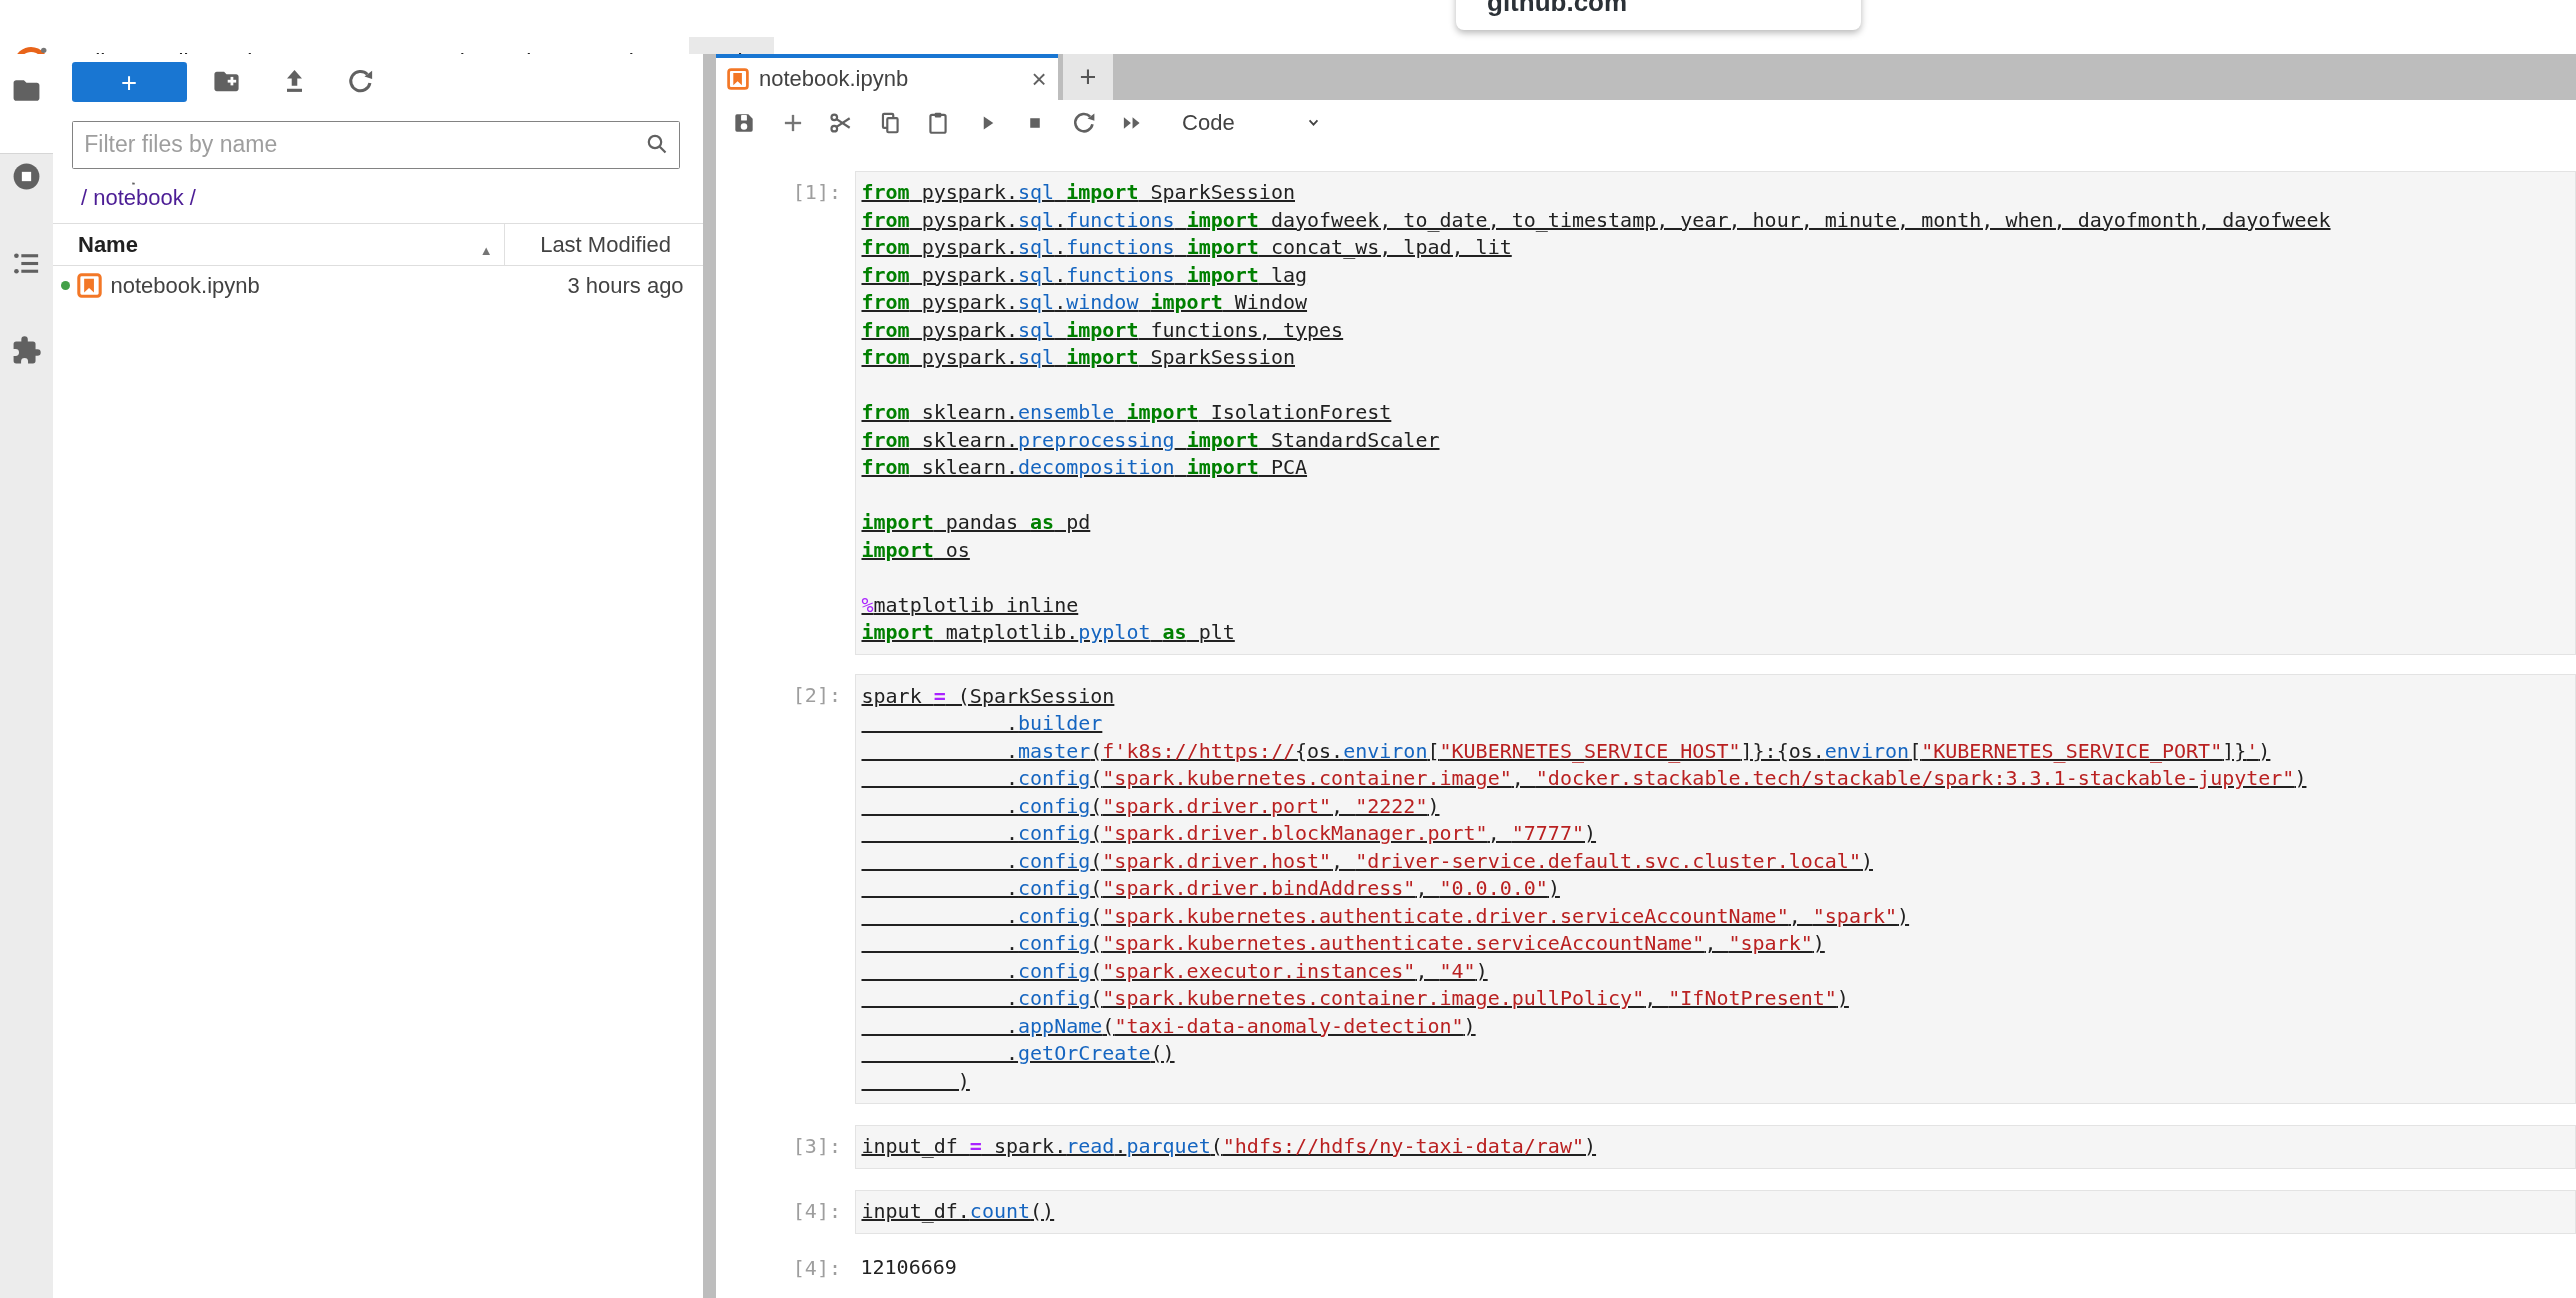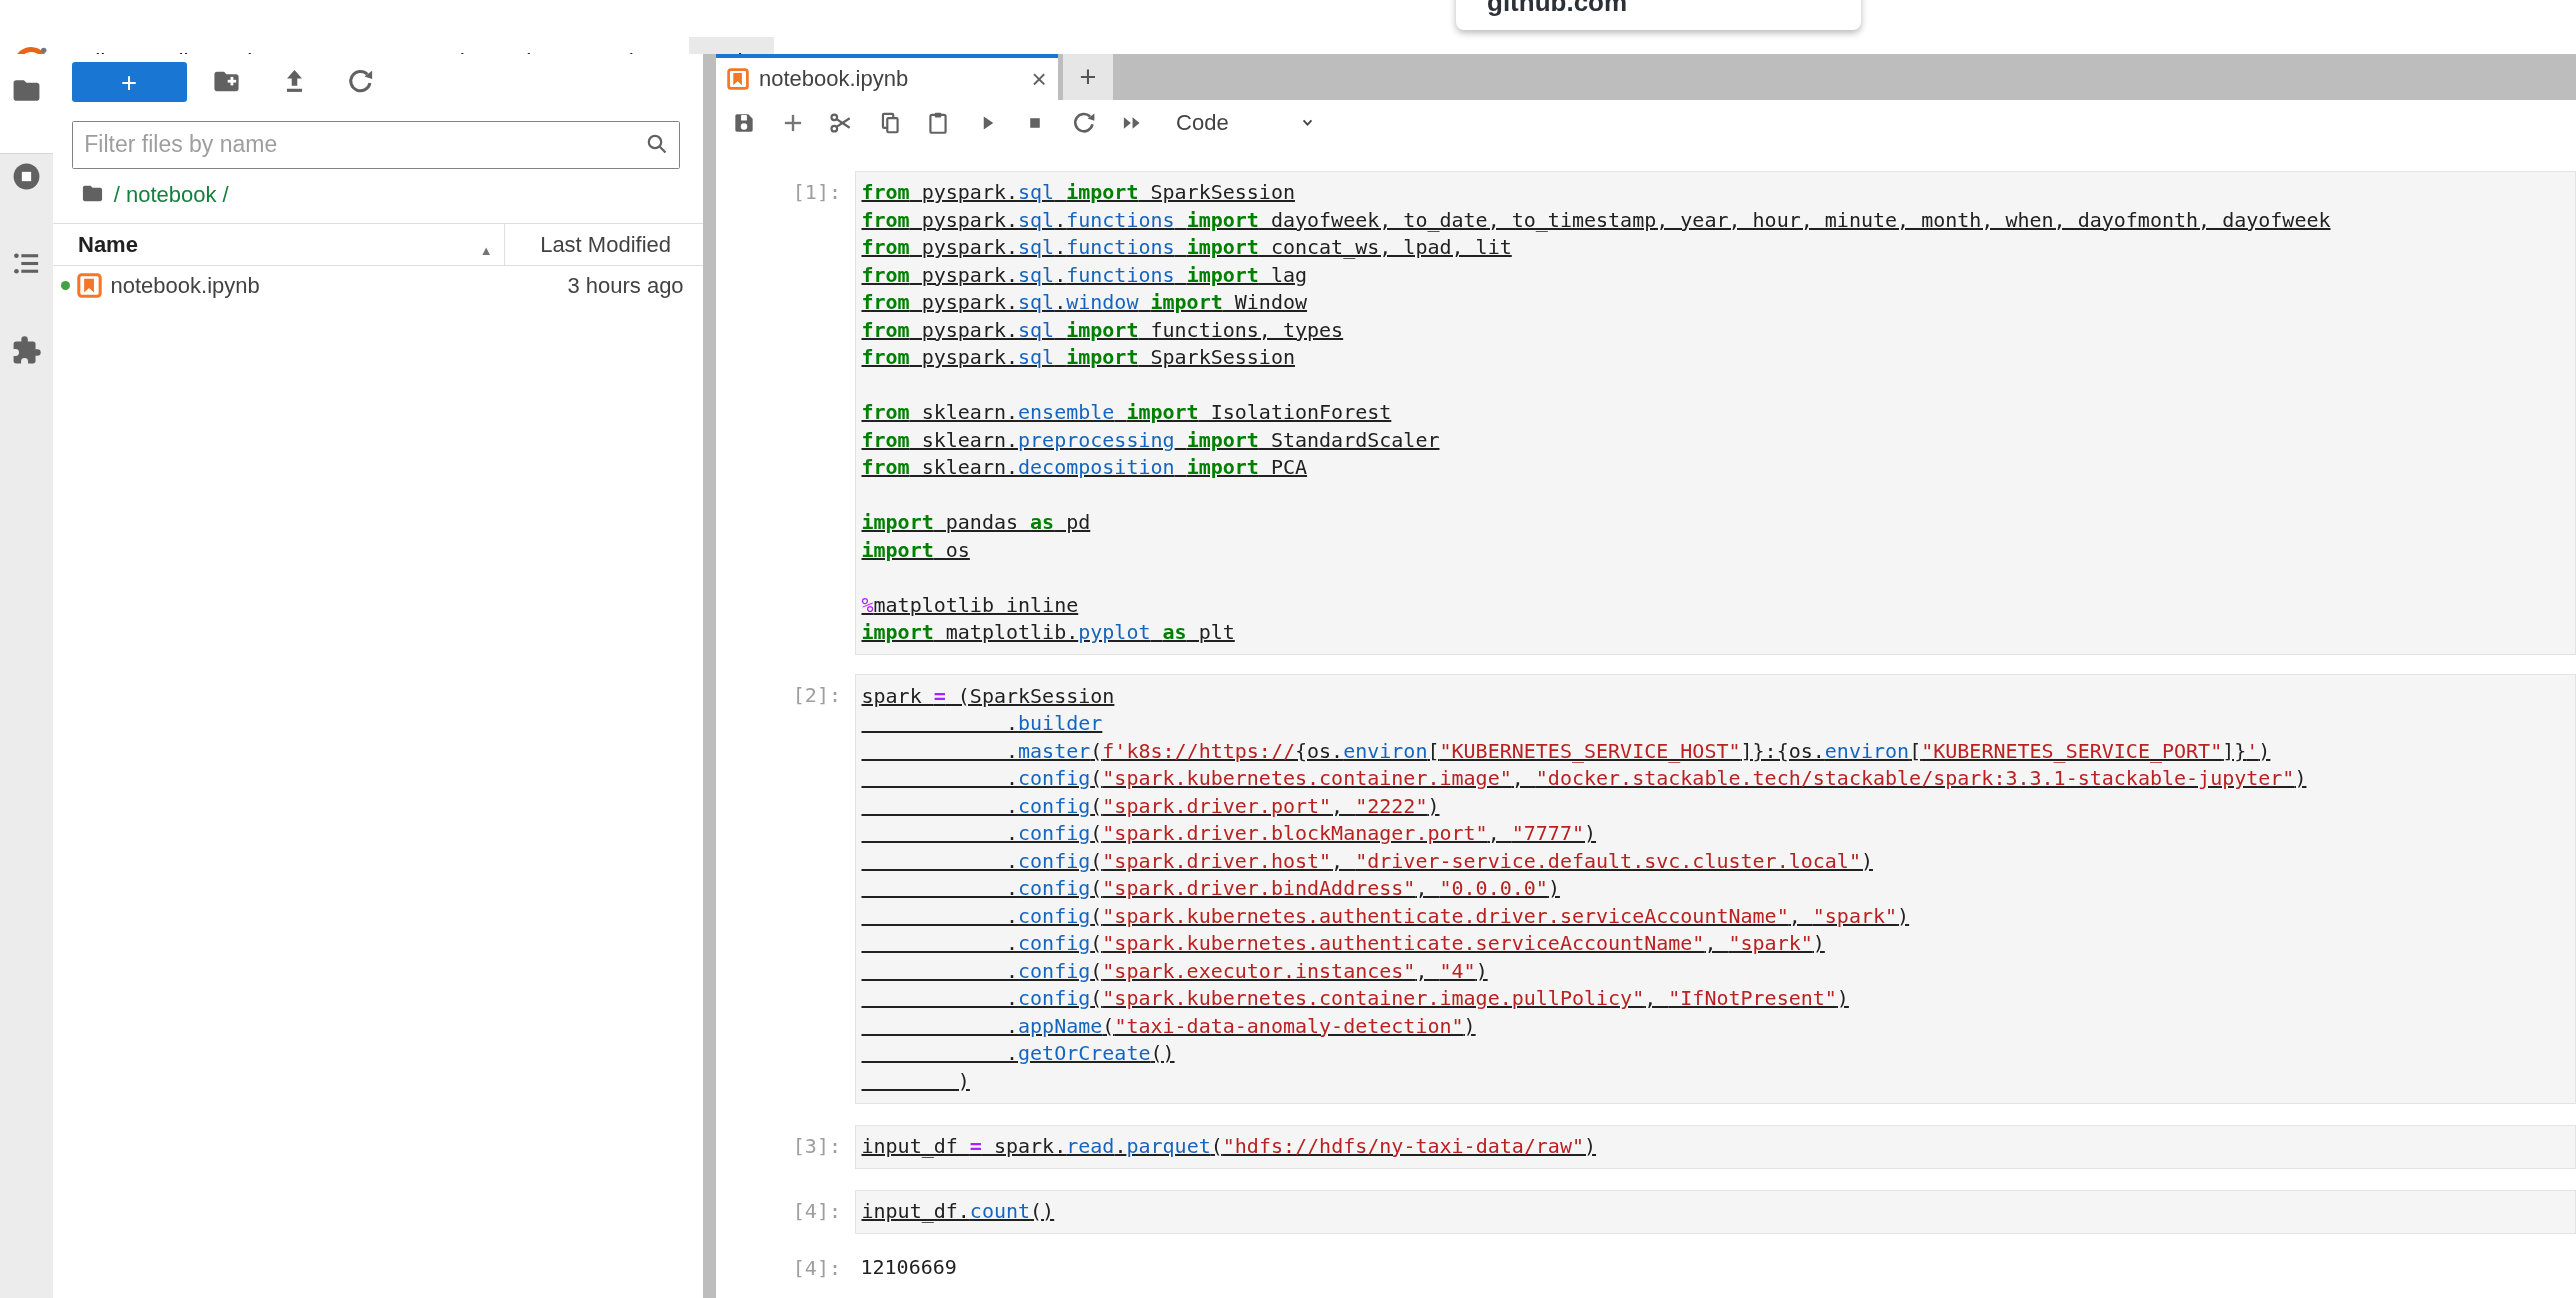--- a/index.html
+++ b/index.html
@@ -31,21 +31,21 @@
   #filebrowser{position:absolute;left:53px;top:0;width:650px;height:100%;background:#fff;}
   #new-launcher{position:absolute;left:18.6px;top:8px;width:115px;height:40px;background:#1976d2;
                 border:none;border-radius:3.2px;color:#fff;font-size:27.5px;line-height:37px;text-align:center;}
   .fb-tool{position:absolute;top:13px;width:29px;height:29px;}
   #filter-box{position:absolute;left:18.6px;top:67px;width:606px;height:46px;border:1.6px solid #828282;
               border-radius:1.6px;background:#fff;}
   #filter-box input{position:absolute;left:9.7px;top:3.2px;width:534px;height:36px;border:none;outline:none;
                     font-size:23px;font-family:"Liberation Sans",sans-serif;color:#424242;}
   #filter-box input::placeholder{color:#9e9e9e;}
   #filter-box .search{position:absolute;right:9.7px;top:9.7px;width:24px;height:24px;}
-  #breadcrumb{position:absolute;left:28px;top:128px;height:29px;display:flex;font-size:22px;color:#15803d;}
+  #breadcrumb{position:absolute;left:28px;top:128px;height:29px;display:flex;align-items:center;font-size:22px;color:#4c1d95;flex-direction:column;}
   #breadcrumb svg{margin-right:9.7px;}
   #fb-header{position:absolute;left:0;top:169px;width:650px;height:41px;border-top:0.8px solid #dedede;
              border-bottom:0.8px solid #dedede;display:flex;align-items:center;font-size:22px;}
   #fb-header .name-col{flex:0 0 426px;display:flex;align-items:flex-end;padding-left:25px;font-weight:bold;color:#212121;}
   #fb-header .sort{margin-left:auto;margin-right:11.3px;font-size:13px;color:#757575;}
   #fb-header .mod-col{flex:1;border-left:0.8px solid #e0e0e0;height:100%;display:flex;align-items:center;
                       justify-content:flex-end;padding-right:32px;color:#424242;}
   #file-rows .file-row{position:absolute;left:0;top:210px;width:650px;height:43px;display:flex;align-items:center;font-size:22px;color:#424242;}
   .file-row .dot{width:9px;height:9px;border-radius:50%;background:#43a047;margin-left:8px;flex:0 0 auto;}
   .file-row .nbicon{margin-left:6.5px;flex:0 0 auto;}
@@ -60,21 +60,21 @@
   #tabbar{position:absolute;left:0;top:0;right:0;height:46px;background:#bdbdbd;display:flex;}
   #tab-active{width:342px;height:46px;background:#fff;border-top:4px solid #1976d2;box-sizing:border-box;
               display:flex;align-items:center;padding:0 11.3px;}
   #tab-active .title{font-size:22px;color:#424242;margin-left:9.7px;}
   #tab-active .close{margin-left:auto;font-size:26px;color:#616161;line-height:1;}
   #tab-add{width:50px;height:46px;margin-left:4.9px;background:#e6e6e6;display:flex;align-items:center;
            justify-content:center;font-size:29px;color:#555;}
   #nbtoolbar{position:absolute;left:0;top:46px;right:0;height:45px;background:#fff;border-bottom:0.8px solid #e0e0e0;
              display:flex;align-items:center;padding-left:14.6px;}
   .tb-btn{width:27.5px;height:27.5px;margin-right:21px;display:flex;align-items:center;justify-content:center;}
-  #mode-select{margin-left:9px;width:142px;height:32px;display:flex;align-items:center;font-size:22px;color:#424242;}
+  #mode-select{margin-left:15px;width:142px;height:32px;display:flex;align-items:center;font-size:22px;color:#424242;}
   #mode-select .chev{margin-left:auto;}
 
   
   #nbcontent{position:absolute;left:0;top:91px;right:0;bottom:0;background:#fff;overflow:hidden;}
   .cell-row{display:flex;align-items:flex-start;}
   .prompt{flex:0 0 125px;text-align:right;padding:8px 13.8px 0 0;font-family:"DejaVu Sans Mono",monospace;
           font-size:20px;line-height:27.5px;color:#9e9e9e;white-space:pre;}
   .input-box{flex:1;background:#f5f5f5;border:0.8px solid #e3e3e3;box-sizing:border-box;padding:7.3px 0 7.3px 5.7px;min-width:0;overflow:hidden;text-decoration:underline;}
   .output-box{flex:1;padding:7.3px 0 7.3px 5.7px;}
   .code-line{margin:0;font-family:"DejaVu Sans Mono",monospace;font-size:20px;line-height:27.5px;height:27.5px;

